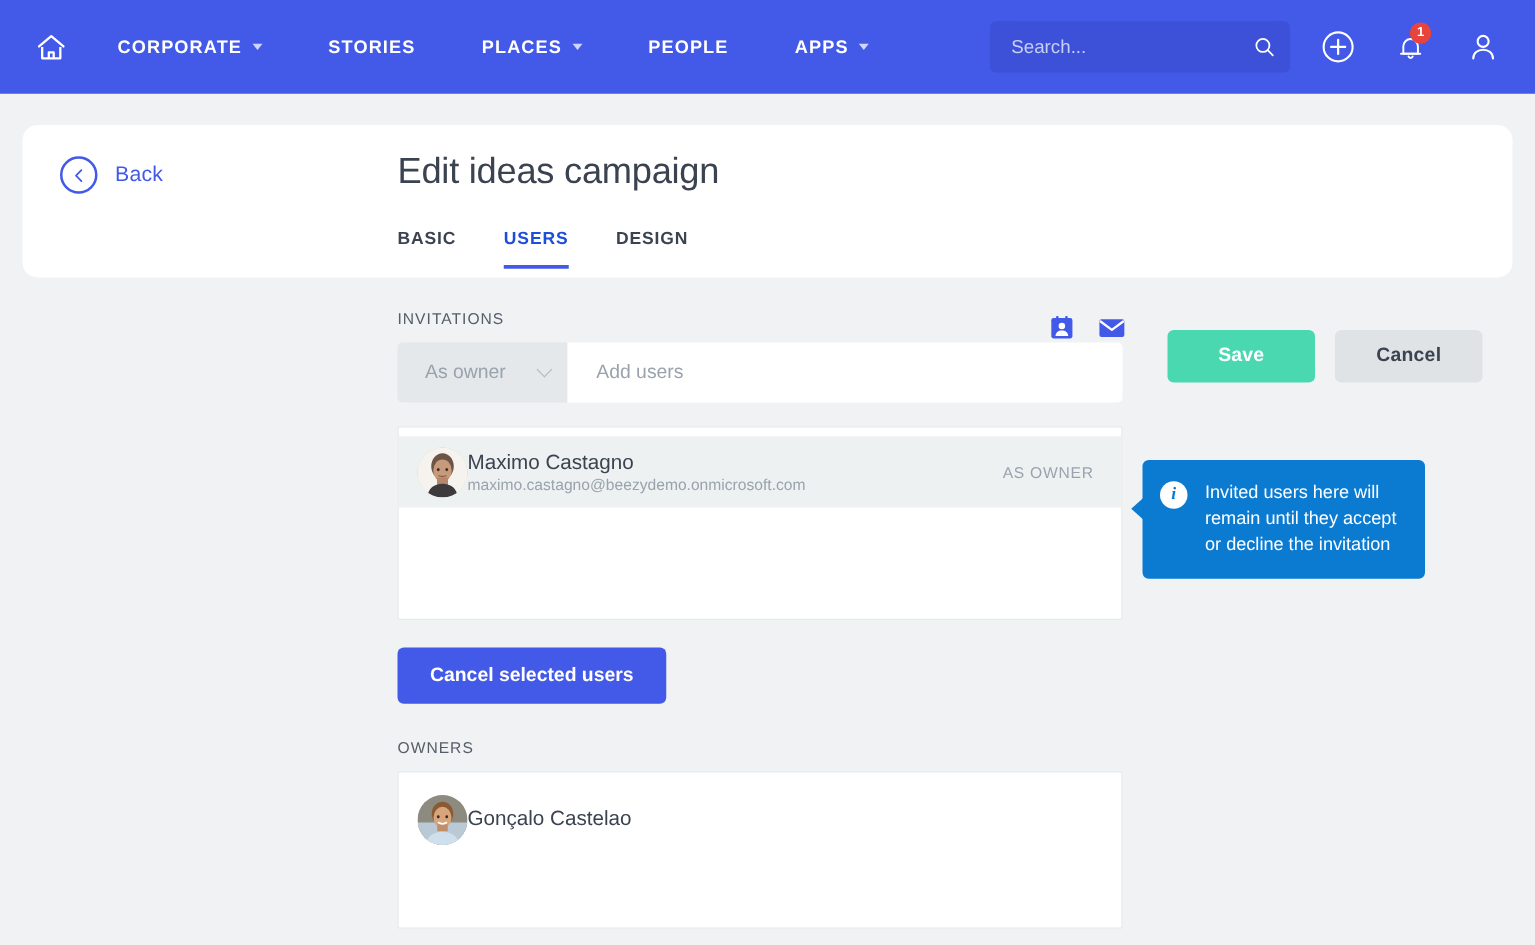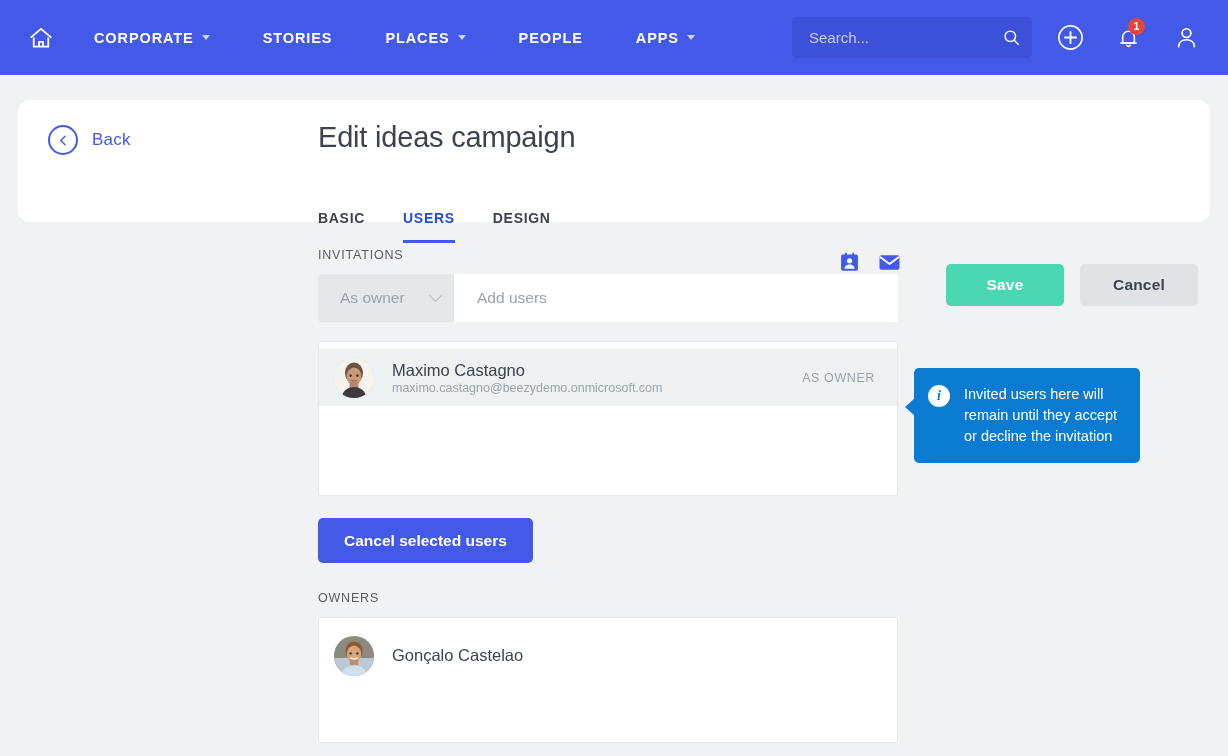--- a/index.html
+++ b/index.html
@@ -94,34 +94,34 @@
     margin-left: 14px; color: #4359e8;
     font-size: 17px; letter-spacing: 0.2px;
   }
   .page-title {
     position: absolute; left: 318px; top: 121px;
     font-size: 29px; color: #3b4350; font-weight: 400;
     letter-spacing: -0.2px; white-space: nowrap;
   }
   .tabs {
     position: absolute; left: 318px; top: 182px;
-    display: flex; align-items: flex-end; margin-top: 28px;
+    display: flex; align-items: flex-end;
   }
   .tab {
     font-size: 14px; font-weight: bold; letter-spacing: 0.7px;
     color: #3b4350; padding-bottom: 17px; margin-right: 38px;
     cursor: pointer; position: relative; white-space: nowrap;
   }
   .tab.active { color: #1d4ed8; }
   .tab.active::after {
     content: ""; position: absolute; left: 0; right: 0; bottom: 0;
     height: 3px; background: #4359e8;
   }
   .hdr-buttons {
-    position: absolute; right: 12px; top: 164px;
+    position: absolute; right: 24px; top: 164px;
     display: flex; align-items: flex-end;
   }
   .btn {
     border: none; border-radius: 5px; cursor: pointer;
     font-family: "Liberation Sans", sans-serif;
     font-size: 15.5px; font-weight: bold; letter-spacing: 0.2px;
   }
   .btn-save {
     width: 118px; height: 42px;
     background: #4ad8b1; color: #ffffff;
@@ -175,21 +175,21 @@
     display: flex; align-items: center;
     height: 57px; padding: 0 22px 0 15px;
     cursor: pointer;
   }
   .user-row.selected { background: #edf1f2; }
   .avatar {
     width: 40px; height: 40px; border-radius: 50%;
     flex: 0 0 40px; overflow: hidden;
     background: #d6d2cc;
   }
-  .user-texts { margin-left: 18px; flex: 1; min-width: 0; }
+  .user-texts { flex: 1; min-width: 0; }
   .user-name {
     font-size: 16.5px; color: #3b4350; line-height: 1.25;
   }
   .user-email {
     font-size: 12.5px; color: #9aa3ad; margin-top: 1px;
   }
   .user-role {
     font-size: 12.5px; color: #9aa3ad;
     letter-spacing: 0.6px; white-space: nowrap;
   }

